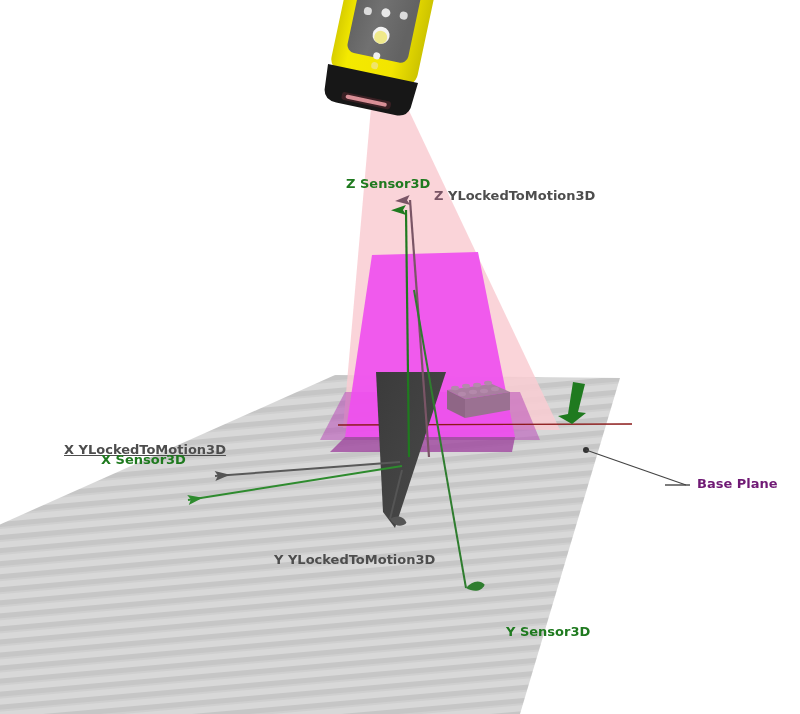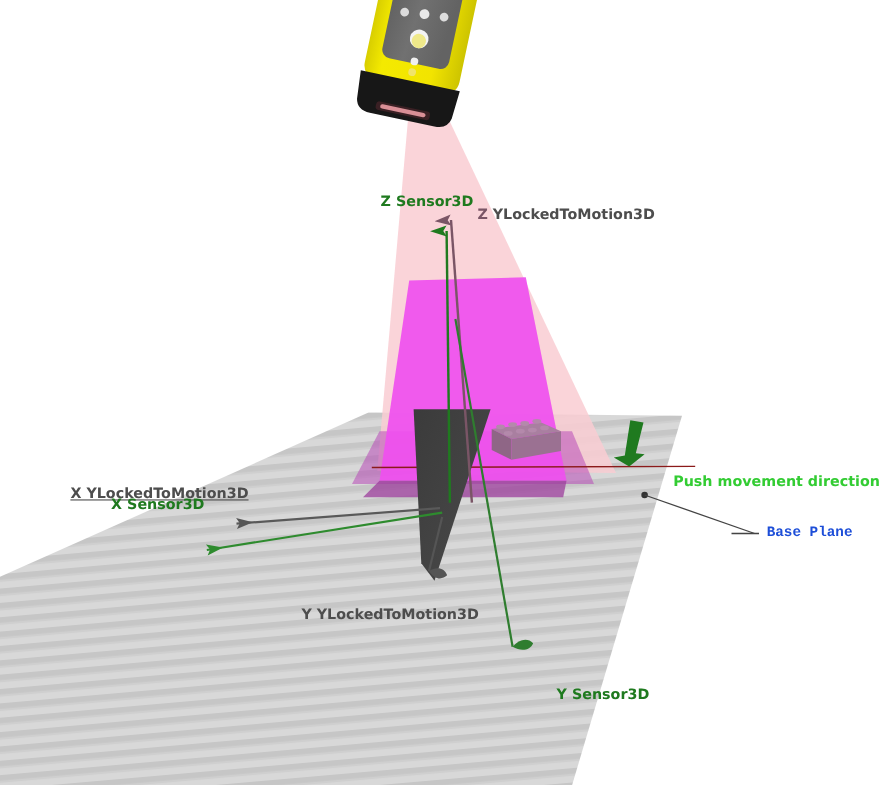--- a/index.html
+++ b/index.html
@@ -38,23 +38,22 @@
   }
   .lbl-locked {
     color: #4d4d4d;
     font-size: 13px;
   }
   .lbl-push {
     color: #33cc33;
     font-size: 13px;
   }
   .lbl-base {
-    color: #1d4ed8;
-    font-size: 13px;
-    font-family: Liberation Mono, monospace;
+    color: #701a75;
+    font-size: 13px;
   }
   .lbl-z-locked-pre {
     color: #7a5566;
   }
 </style>
 </head>
 <body>
 
 <div id="scene">
 
@@ -200,17 +199,16 @@
   </div>
 
   <div class="lbl lbl-locked" style="left:64px; top:443px;text-decoration:underline;">X YLockedToMotion3D</div>
 
   <div class="lbl lbl-sensor" style="left:101px; top:453px;">X Sensor3D</div>
 
   <div class="lbl lbl-locked" style="left:274px; top:553px;text-align:center;">Y YLockedToMotion3D</div>
 
   <div class="lbl lbl-sensor" style="left:506px; top:581px;margin-top:44px;">Y Sensor3D</div>
 
-  <div class="lbl lbl-push" style="left:612px; top:432px;">Push movement direction</div>
 
   <div class="lbl lbl-base" style="left:697px; top:477px;">Base Plane</div>
 
 </div>
 
 </body></html>

